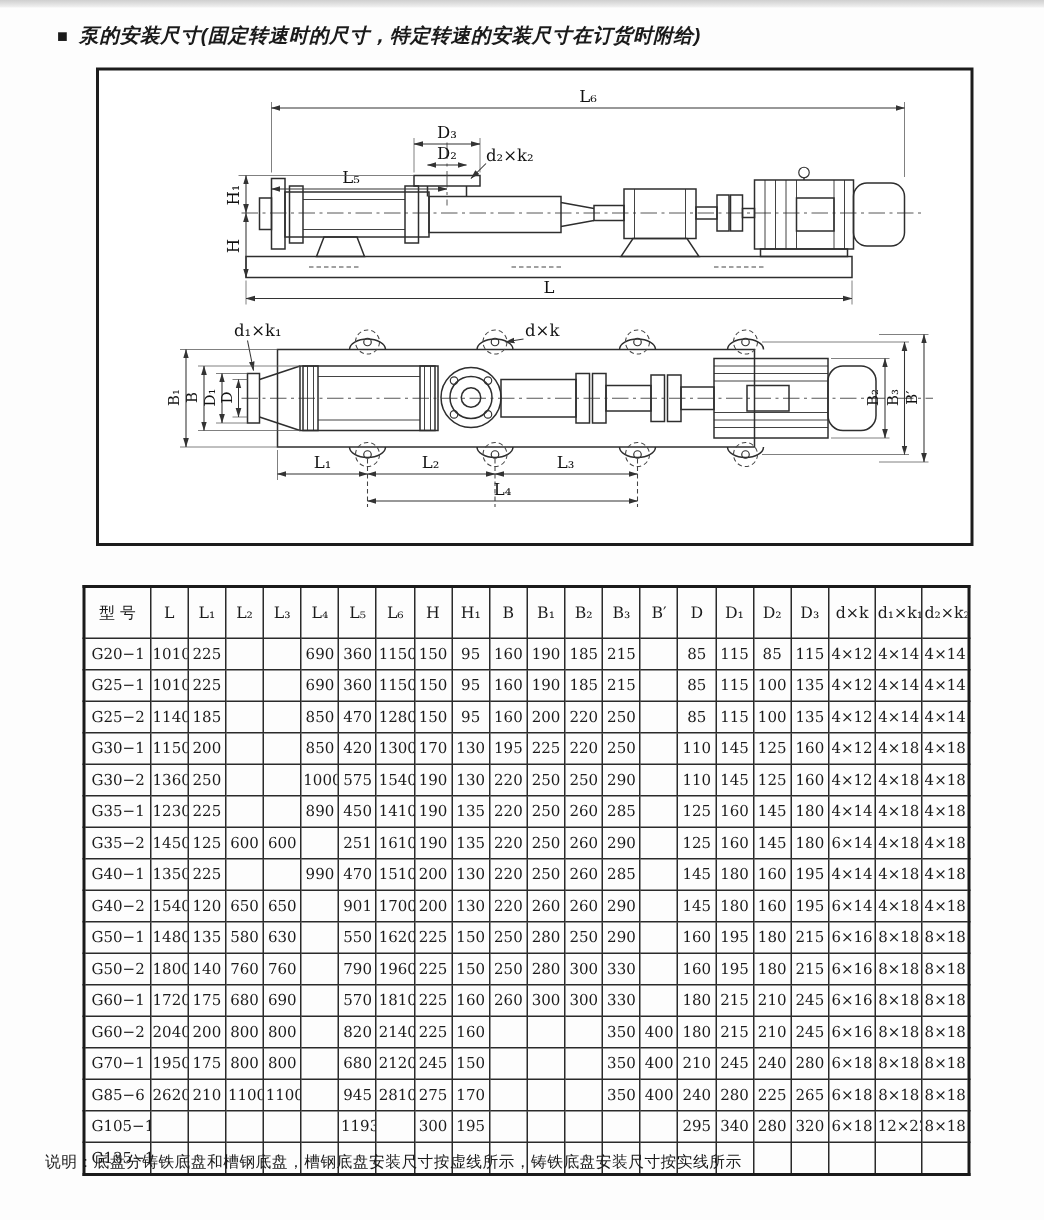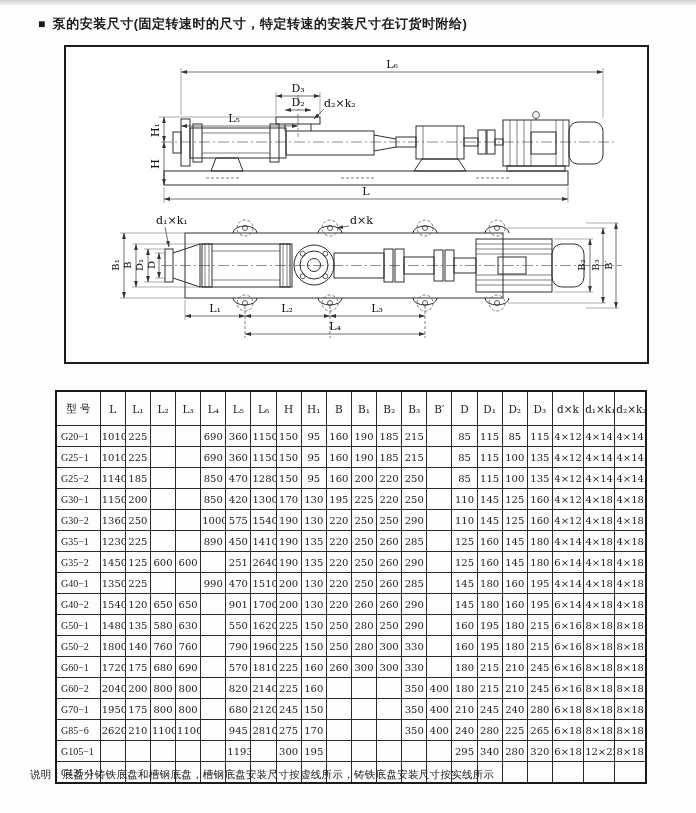--- a/index.html
+++ b/index.html
@@ -5,41 +5,41 @@
   html,body{margin:0;padding:0;}
   body{
     width:696px;height:813px;position:relative;overflow:hidden;
     background:#fdfdfd;
     font-family:"Liberation Sans",sans-serif;
     color:#1a1a1a;
   }
   .top-edge{position:absolute;left:0;top:0;width:696px;height:5px;
     background:linear-gradient(#cfcfcf,#f2f2f2);}
   .section-header{position:absolute;left:38px;top:15px;
-    font-size:13px;font-weight:bold;letter-spacing:0.5px;white-space:nowrap;}
+    font-size:13px;font-weight:bold;letter-spacing:0.5px;white-space:nowrap;font-style:italic;}
   .section-header .bullet{display:inline-block;margin-right:7px;font-size:12px;}
   .drawing-panel{position:absolute;left:64px;top:45px;width:581px;height:315px;
     border:2px solid #1c1c1c;background:#fff;}
   svg text.dl{font-family:"DejaVu Serif",serif;font-size:11px;fill:#111;}
   svg text.dls{font-family:"DejaVu Serif",serif;font-size:10px;fill:#111;}
   .ol{fill:none;stroke:#2e2e2e;stroke-width:1;}
   .thin{fill:none;stroke:#2e2e2e;stroke-width:0.6;}
   .dim{stroke:#333;stroke-width:0.7;fill:none;}
   .ext{stroke:#555;stroke-width:0.5;fill:none;}
   .cl{stroke:#444;stroke-width:0.6;stroke-dasharray:11 3 2 3;fill:none;}
   .dash{stroke:#444;stroke-width:0.7;stroke-dasharray:3 2;fill:none;}
   .hole{fill:none;stroke:#333;stroke-width:0.8;}
   table.dims{position:absolute;left:55px;top:390px;width:592px;
     border-collapse:collapse;table-layout:fixed;
     font-family:"DejaVu Serif",serif;border:2px solid #1a1a1a;}
   table.dims th,table.dims td{
     border:1px solid #2a2a2a;text-align:center;font-weight:normal;
     font-size:10px;padding:0 1px;height:20px;overflow:hidden;white-space:nowrap;}
   table.dims thead th{height:33px;font-size:10.5px;}
-  table.dims td.model{text-align:left;padding-left:4px;font-family:Liberation Serif, serif;}
+  table.dims td.model{text-align:left;padding-left:4px;}
   .c-model{width:44px;} .c-num{width:25px;} .c-bolt{width:31px;}
   .note{position:absolute;left:30px;top:768px;font-family:Liberation Mono, monospace;
     font-size:10.5px;letter-spacing:0.3px;white-space:nowrap;}
   .page-footer{position:absolute;left:120px;top:802px;height:11px;overflow:hidden;
     display:flex;align-items:flex-start;gap:6px;margin-top:44px;}
   .page-footer .num{font-family:"DejaVu Serif",serif;font-size:15px;font-weight:bold;line-height:18px;}
   .page-footer .cap{font-size:10px;font-weight:bold;letter-spacing:1px;line-height:16px;}
 </style>
 </head>
 <body>
@@ -456,21 +456,21 @@
         <td>4×18</td>
       </tr>
       <tr>
         <td class="model">G35−2</td>
         <td>1450</td>
         <td>125</td>
         <td>600</td>
         <td>600</td>
         <td></td>
         <td>251</td>
-        <td>2640</td>
+        <td>1610</td>
         <td>190</td>
         <td>135</td>
         <td>220</td>
         <td>250</td>
         <td>260</td>
         <td>290</td>
         <td></td>
         <td>125</td>
         <td>160</td>
         <td>145</td>

